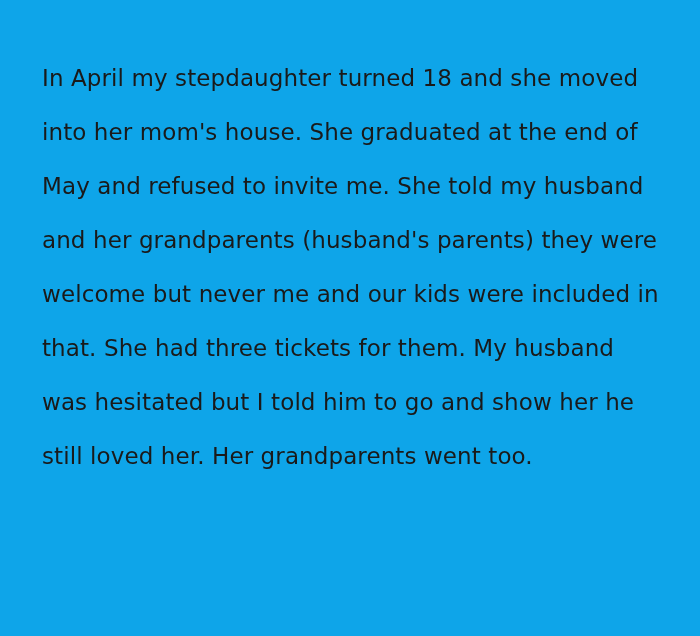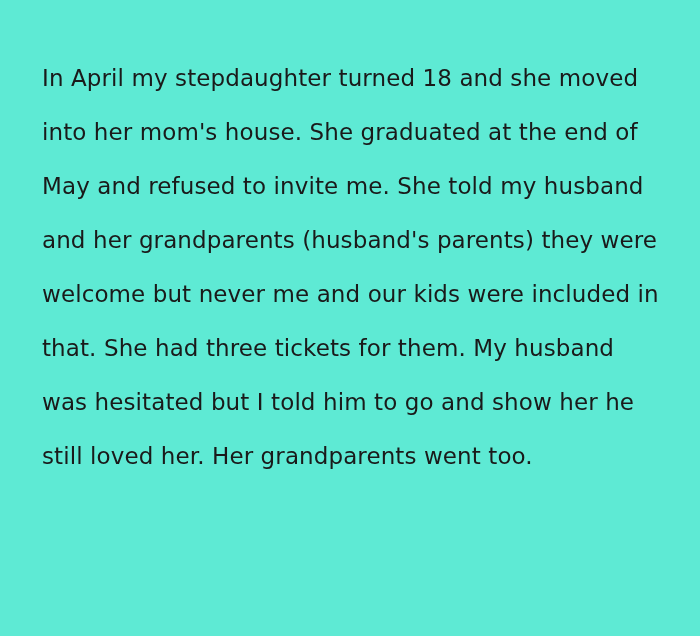--- a/index.html
+++ b/index.html
@@ -11,21 +11,21 @@
     height: 636px;
     background: #f4f4f4;
     font-family: "DejaVu Sans", sans-serif;
     overflow: hidden;
   }
   .text-card {
     box-sizing: border-box;
     width: 700px;
     height: 636px;
     padding: 28px 38px 28px 42px;
-    background: #5eead4;
+    background: #0ea5e9;
     display: flex;
     flex-direction: column;
     justify-content: flex-start;
   }
   .story-text {
     font-size: 23px;
     line-height: 54px;
     color: #1a1a1a;
     letter-spacing: 0.1px;
     white-space: pre-wrap;

